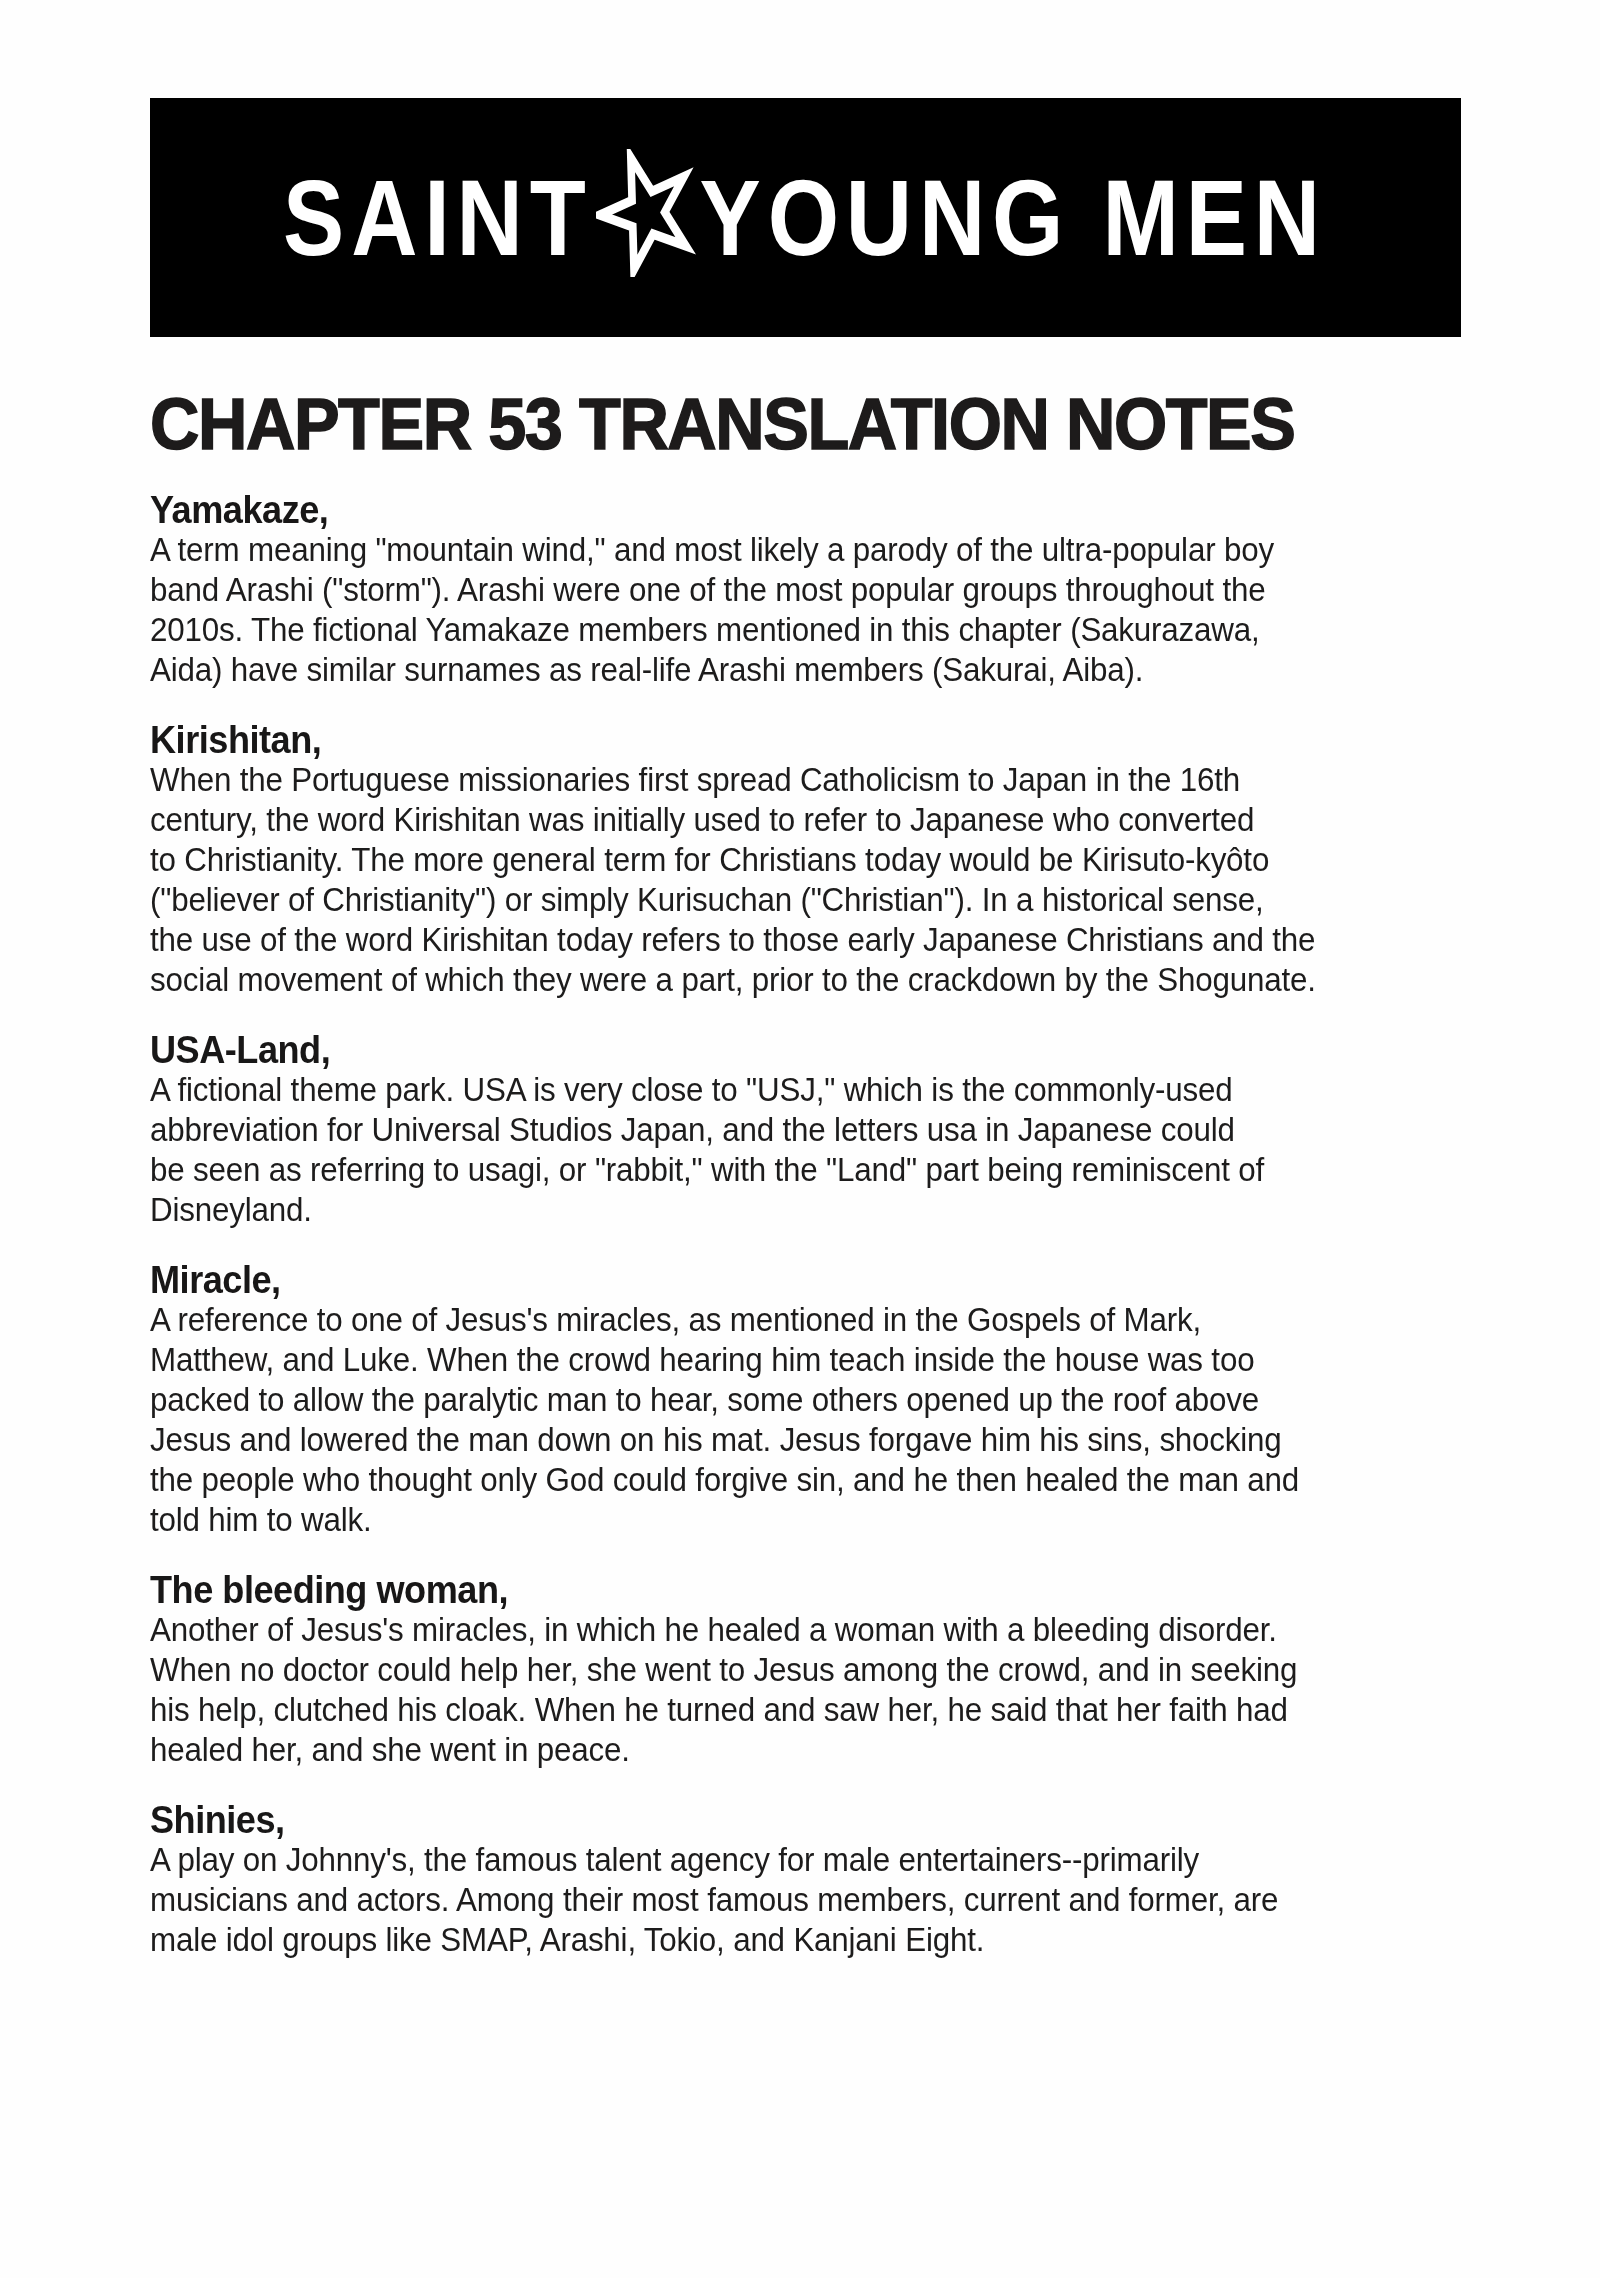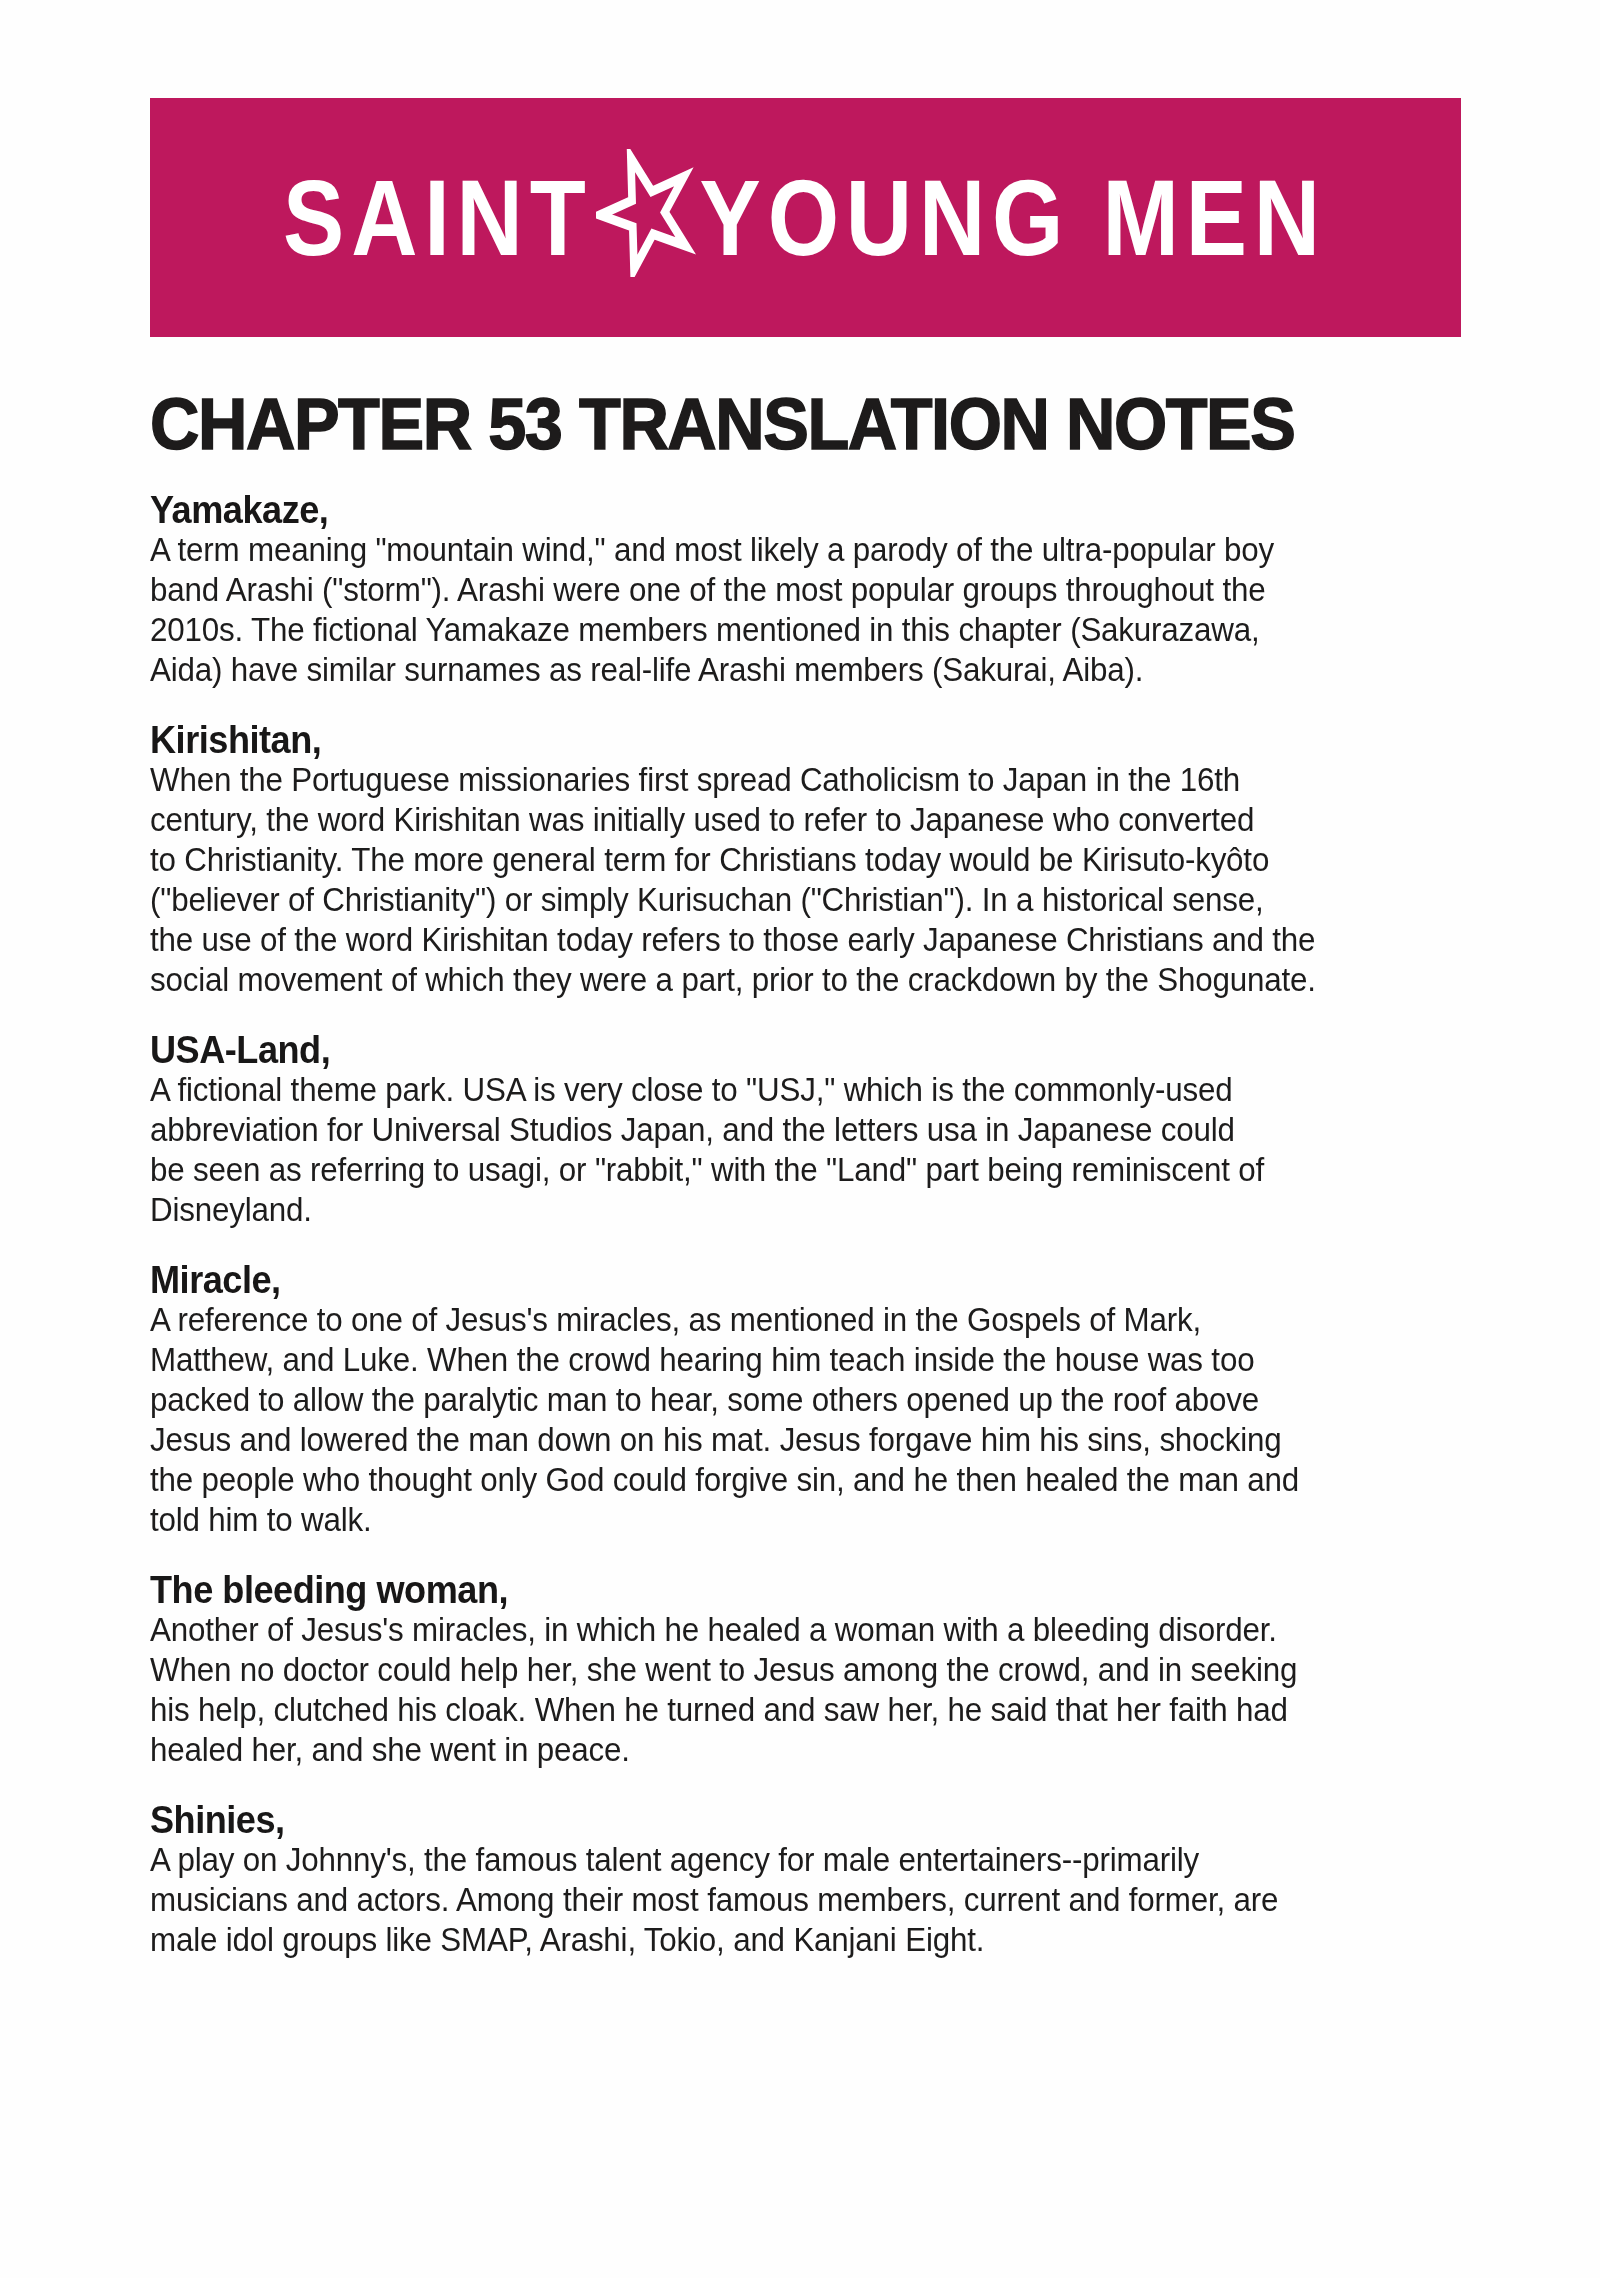--- a/index.html
+++ b/index.html
@@ -18,21 +18,21 @@
     box-sizing: border-box;
     width: 1600px;
     height: 2278px;
     padding: 98px 0 0 150px;
     background: #fefefe;
   }
   
   .banner {
     width: 1311px;
     height: 239px;
-    background: #be185d;
+    background: #000000;
     display: flex;
     align-items: center;
     justify-content: center;
   }
   .logo {
     display: flex;
     align-items: center;
     transform: scaleX(0.85);
     transform-origin: 50% 50%;
     white-space: nowrap;

